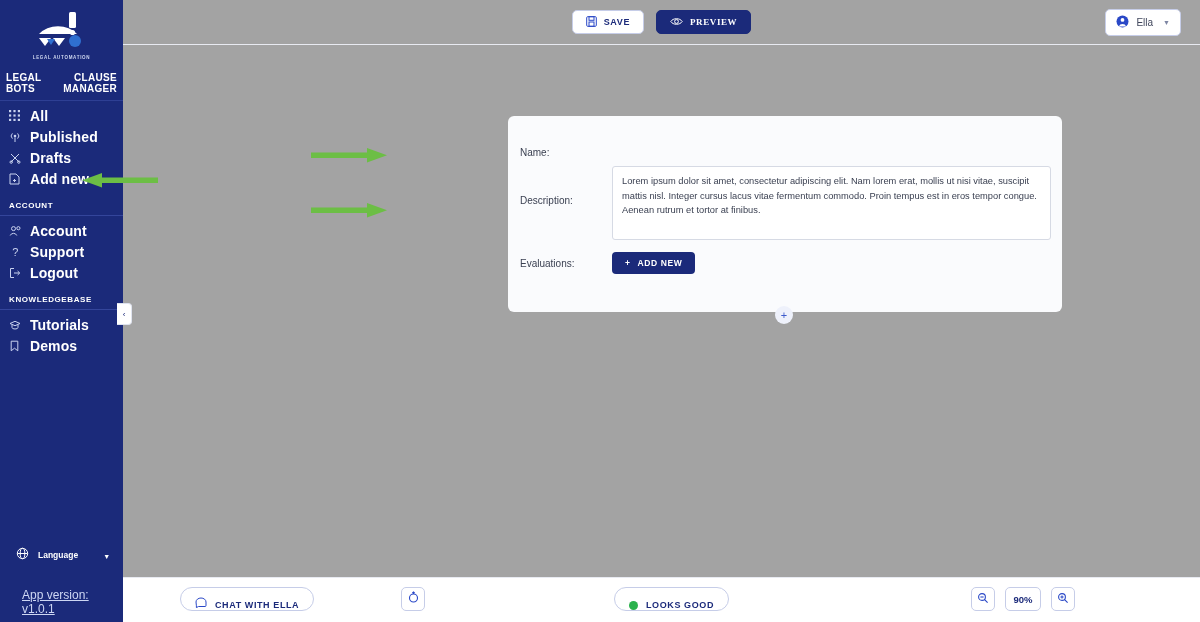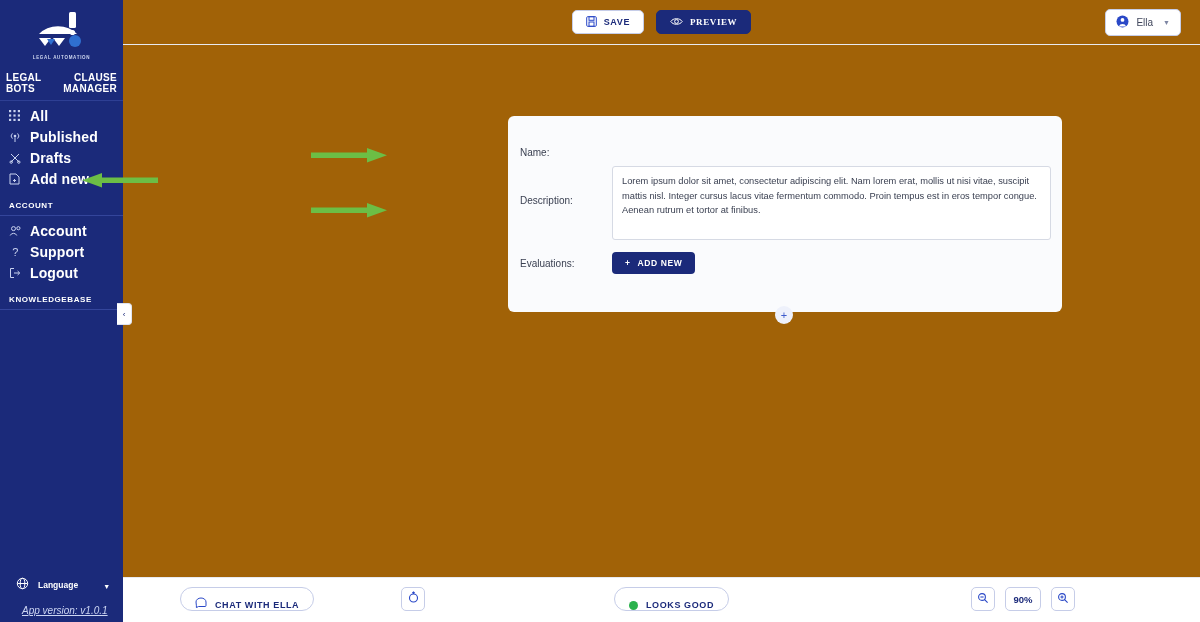--- a/index.html
+++ b/index.html
@@ -56,34 +56,34 @@
   }
   .sb-divider { height: 1px; background: #34459b; }
 
   .sidebar-bottom { margin-top: auto; padding-bottom: 6px; }
   .lang-row {
     display: flex; align-items: flex-end; gap: 9px; padding-left: 16px; height: 24px; cursor: pointer;
   }
   .lang-row .label { font-size: 8.5px; font-weight: bold; }
   .caret { margin-left: 16px; font-size: 7px; color: #ffffff; }
   .app-ver {
-    font-size: 10px; color: #cdd6f3; text-decoration: underline;
-    padding-left: 22px; margin-top: 15px; display: block; cursor: pointer; font-style: italic;
+    font-size: 12px; color: #cdd6f3; text-decoration: underline;
+    padding-left: 22px; margin-top: 28px; display: block; cursor: pointer;
   }
   .collapse-handle {
     position: absolute; right: -9px; top: 303px;
     width: 15px; height: 22px; background: #ffffff;
     border: 1px solid #dfe3ef; border-left: none;
     border-radius: 0 4px 4px 0;
     display: flex; align-items: center; justify-content: center;
     font-size: 8px; color: #1b2a7a; cursor: pointer; z-index: 6;
   }
 
   
-  .main { flex: 1; position: relative; height: 622px; background: #a16207; }
+  .main { flex: 1; position: relative; height: 622px; background: #a3a3a3; }
   .topbar {
     height: 45px; border-bottom: 1px solid #e8eaf1;
     display: flex; align-items: center; position: relative;
   }
   .top-center { position: absolute; left: 0; right: 0; display: flex; justify-content: center; gap: 12px; }
   .btn {
     display: inline-flex; align-items: center; gap: 7px;
     font-size: 9px; font-weight: bold; letter-spacing: 0.6px;
     border-radius: 5px; cursor: pointer; height: 24px; padding: 0 13px;
   }
@@ -280,20 +280,39 @@
             <path d="M5 6 H10.5 M8.6 4 L10.7 6 L8.6 8"></path>
           </svg>
         </span>
         <span class="label">Logout</span>
       </div>
     </nav>
 
     <div class="section-head">KNOWLEDGEBASE</div>
     <div class="sb-divider"></div>
 
+    <nav class="nav-list">
+      <div class="nav-item">
+        <span class="nav-icon">
+          <svg width="12" height="12" viewBox="0 0 12 12" fill="none" stroke="#c9d2ef" stroke-width="1">
+            <path d="M1 4.5 L6 2.3 L11 4.5 L6 6.7 Z"></path>
+            <path d="M3 5.7 V8.4 A3 1.6 0 0 0 9 8.4 V5.7"></path>
+          </svg>
+        </span>
+        <span class="label">Tutorials</span>
+      </div>
+      <div class="nav-item">
+        <span class="nav-icon">
+          <svg width="11" height="12" viewBox="0 0 11 12" fill="none" stroke="#c9d2ef" stroke-width="1">
+            <path d="M2.2 1.2 H8.8 V10.8 L5.5 8.2 L2.2 10.8 Z"></path>
+          </svg>
+        </span>
+        <span class="label">Demos</span>
+      </div>
+    </nav>
 
     <div class="sidebar-bottom">
       <div class="lang-row">
         <span class="nav-icon">
           <svg width="13" height="13" viewBox="0 0 13 13" fill="none" stroke="#ffffff" stroke-width="1">
             <circle cx="6.5" cy="6.5" r="5.2"></circle>
             <ellipse cx="6.5" cy="6.5" rx="2.3" ry="5.2"></ellipse>
             <path d="M1.4 6.5 H11.6"></path>
           </svg>
         </span>

